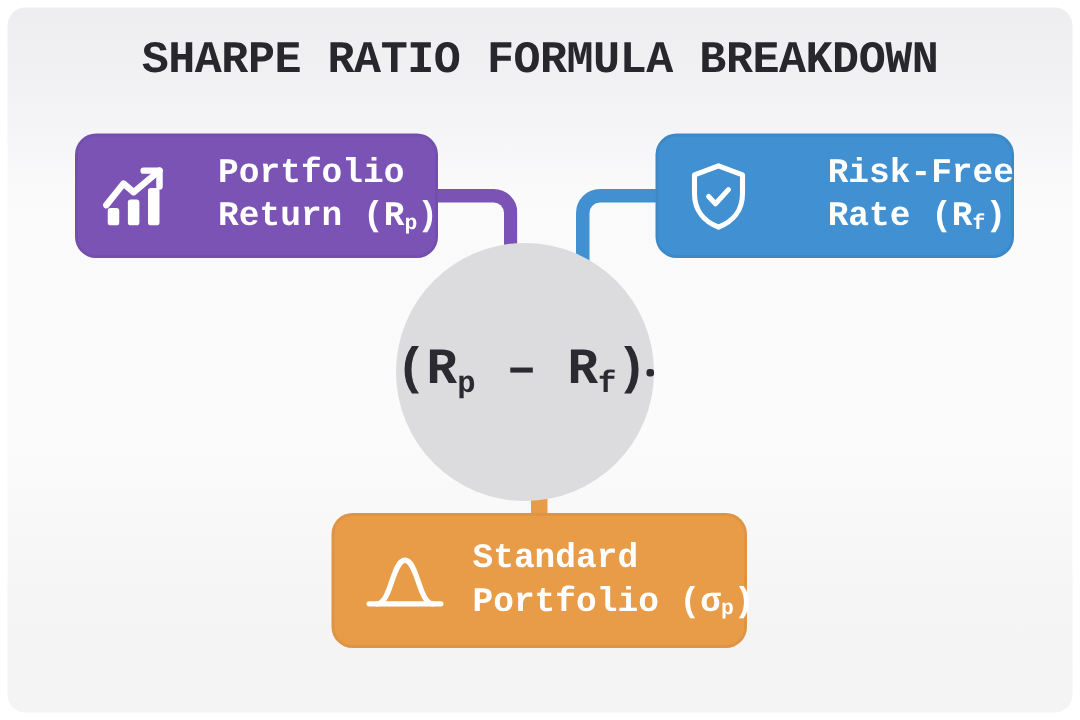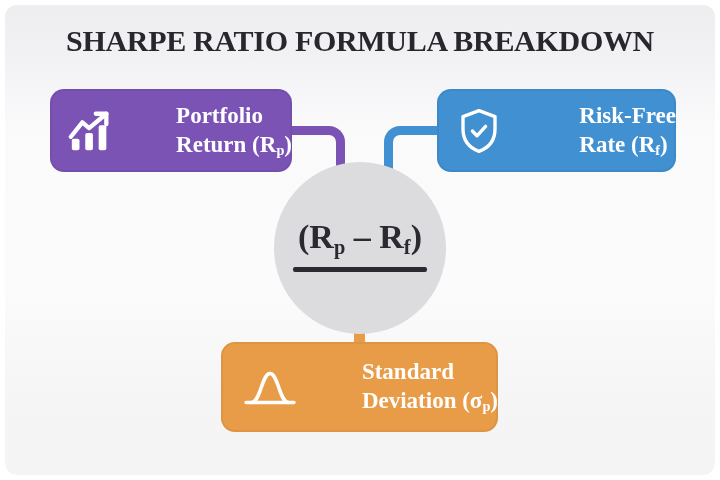--- a/index.html
+++ b/index.html
@@ -1,21 +1,21 @@
 <!DOCTYPE html>
 <html><head>
 <meta charset="utf-8">
 <style>
   html, body { margin: 0; padding: 0; background: #ffffff; }
   .canvas {
     position: relative;
     width: 720px; height: 480px;
     background: #ffffff;
     overflow: hidden;
-    font-family: Liberation Serif, serif;
+    font-family: Liberation Mono, monospace;
   }
   .bg {
     position: absolute;
     left: 5px; top: 5px; right: 5px; bottom: 5px;
     border-radius: 12px;
     background: linear-gradient(180deg,
       #EEEDF0 0%, #F1F0F3 10%, #FAFAFB 26%,
       #FBFBFC 60%, #F6F5F6 85%, #F5F4F5 100%);
   }
   .title {
@@ -67,26 +67,26 @@
     color: #ffffff;
     font-size: 23px;
     font-weight: 700;
     line-height: 1.25;
     white-space: nowrap;
   }
   .sub { font-size: 0.62em; vertical-align: -0.18em; }
   
   .formula-circle {
     position: absolute; z-index: 3;
-    left: 274px; top: 162px;
+    left: 264px; top: 162px;
     width: 172px; height: 172px;
     border-radius: 50%;
     background: #DCDBDE;
     display: flex;
-    flex-direction: column;
+    flex-direction: row;
     align-items: center;
     justify-content: center;
     color: #2B2A30;
   }
   .numerator, .denominator {
     font-size: 34px;
     font-weight: 700;
     white-space: nowrap;
   }
   .fsub { font-size: 0.6em; vertical-align: -0.3em; font-weight: 700; }
@@ -138,15 +138,15 @@
     <div class="fraction-bar"></div>
   </div>
 
   <div class="node node-orange">
     <span class="icon">
       <svg width="54" height="42" viewBox="0 0 52 40" fill="none">
         <line x1="3" y1="35" x2="49" y2="35" stroke="#fff" stroke-width="3.4" stroke-linecap="round"></line>
         <path d="M8 35 C 17 35 18 7 26 7 C 34 7 35 35 44 35" stroke="#fff" stroke-width="3.4" stroke-linecap="round" fill="none"></path>
       </svg>
     </span>
-    <span class="node-text"><span>Standard</span><br><span>Deviation (σ</span><span class="sub">p</span><span>)</span></span>
+    <span class="node-text"><span>Standard</span><br><span>Portfolio (σ</span><span class="sub">p</span><span>)</span></span>
   </div>
 </div>
 
 </body></html>

